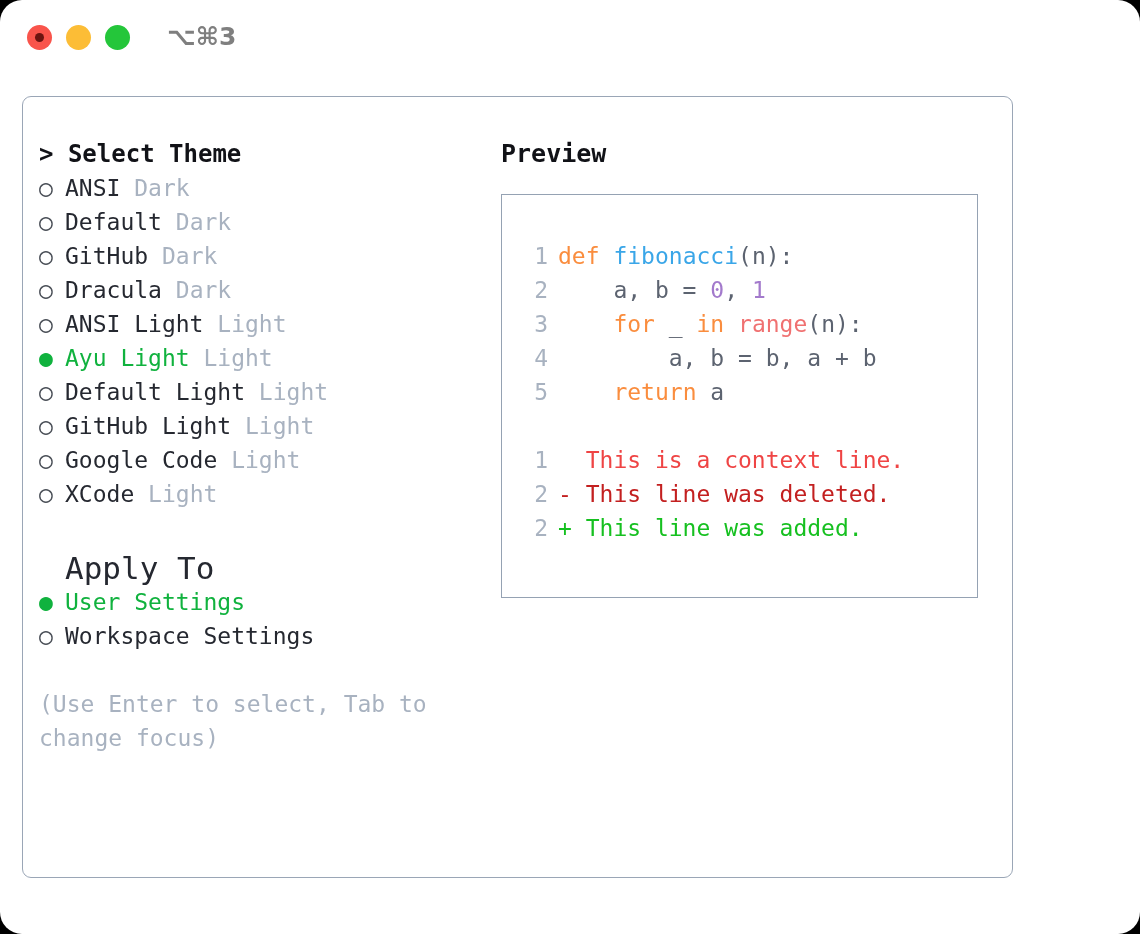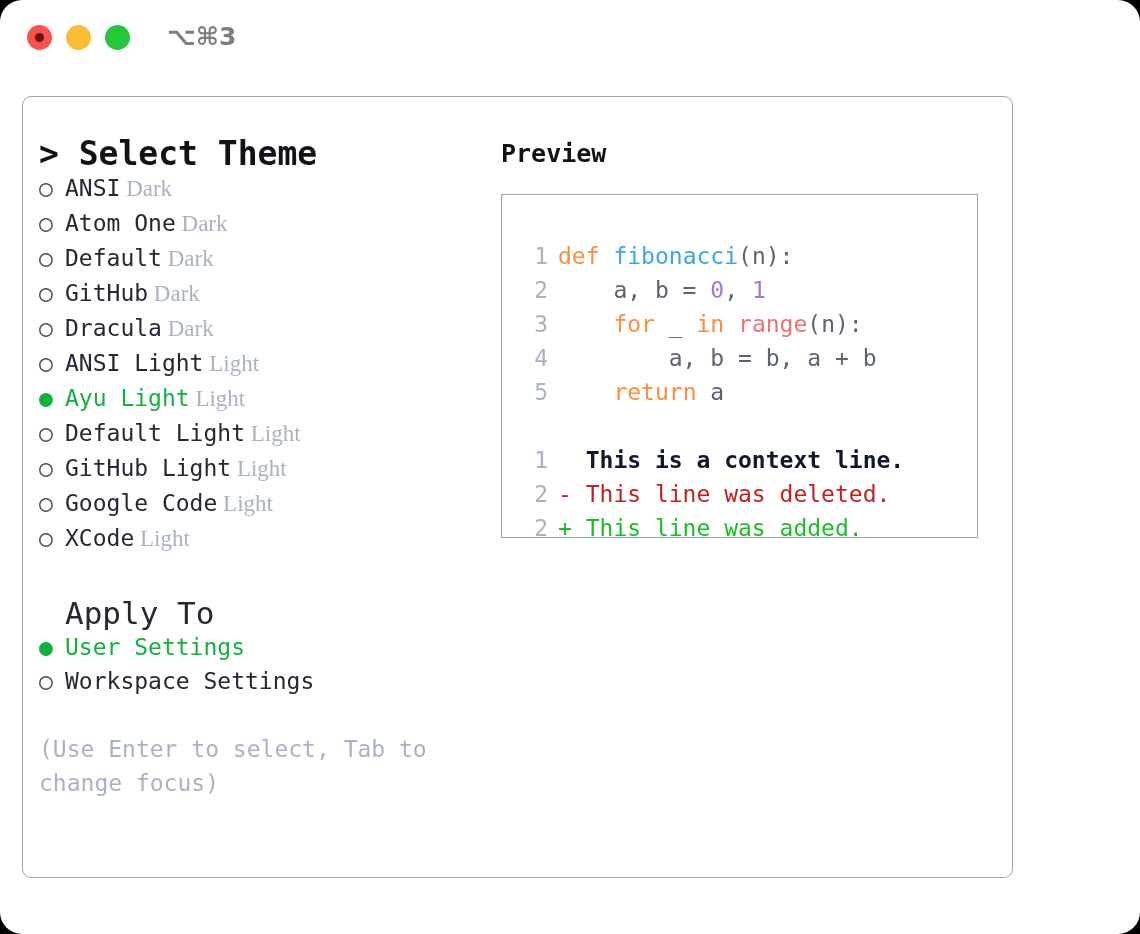--- a/index.html
+++ b/index.html
@@ -92,41 +92,41 @@
   }
   .col-right {
     position: absolute;
     left: 478px;
     top: 40px;
     width: 500px;
   }
 
   
   .section-head {
-    font-size: 33px;
+    font-size: 24px;
     font-weight: bold;
     color: #111217;
     line-height: 34px;
     white-space: pre;
   }
   .row {
     font-size: 23px;
     line-height: 34px;
     color: #252830;
     white-space: pre;
     display: block;
   }
   .marker {
     display: inline-block;
     width: 26px;
     color: #4b5058;
   }
   .marker.sel { color: #10b23e; }
   .label-sel { color: #10b23e; margin-top: 47px; }
-  .suffix { color: #a8b2c0; font-family: Liberation Serif, serif; }
+  .suffix { color: #a8b2c0; }
 
   .group-head {
     font-size: 31px;
     line-height: 34px;
     color: #252830;
     white-space: pre;
     padding-left: 26px;
   }
 
   .spacer-lg { height: 40px; }
@@ -145,21 +145,21 @@
   .preview-head {
     font-size: 25px;
     font-weight: bold;
     color: #111217;
     line-height: 34px;
     white-space: pre;
   }
   .preview-box {
     margin-top: 23px;
     width: 477px;
-    height: 344px;
+    height: 404px;
     border: 1.6px solid #95a2b3;
     box-sizing: border-box;
     background: #ffffff;
     padding: 44px 0 0 18px;
   }
   .code-line {
     font-size: 23px;
     line-height: 34px;
     white-space: pre;
     color: #5c6370;
@@ -171,21 +171,21 @@
     text-align: right;
     margin-right: 10px;
   }
   .kw   { color: #fa8d3e; }
   .fn   { color: #3aa6e8; }
   .num  { color: #a37acc; }
   .bi   { color: #f07171; text-align: right; }
   .pl   { color: #5c6370; }
   .blank-line { height: 34px; }
 
-  .diff-ctx { color: #0f172a; font-weight: bold; }
+  .diff-ctx { color: #ef4444; }
   .diff-del { color: #c32020; }
   .diff-add { color: #16c020; }
 </style>
 </head>
 <body>
 
 <div class="window">
 
   <div class="titlebar">
     <div class="dots">
@@ -195,21 +195,20 @@
     </div>
     <div class="shortcut">⌥⌘3</div>
   </div>
 
   <div class="panel">
 
     <div class="col-left">
       <div class="section-head">&gt; Select Theme</div>
       <div id="theme-items">
           <div class="row"><span class="marker">○</span><span class="">ANSI</span><span class="suffix"> Dark</span></div>
-          <div class="row"><span class="marker">○</span><span class="">Atom One</span><span class="suffix"> Dark</span></div>
           <div class="row"><span class="marker">○</span><span class="">Default</span><span class="suffix"> Dark</span></div>
           <div class="row"><span class="marker">○</span><span class="">GitHub</span><span class="suffix"> Dark</span></div>
           <div class="row"><span class="marker">○</span><span class="">Dracula</span><span class="suffix"> Dark</span></div>
           <div class="row"><span class="marker">○</span><span class="">ANSI Light</span><span class="suffix"> Light</span></div>
           <div class="row"><span class="marker sel">●</span><span class="label-sel">Ayu Light</span><span class="suffix"> Light</span></div>
           <div class="row"><span class="marker">○</span><span class="">Default Light</span><span class="suffix"> Light</span></div>
           <div class="row"><span class="marker">○</span><span class="">GitHub Light</span><span class="suffix"> Light</span></div>
           <div class="row"><span class="marker">○</span><span class="">Google Code</span><span class="suffix"> Light</span></div>
           <div class="row"><span class="marker">○</span><span class="">XCode</span><span class="suffix"> Light</span></div>
         </div>

